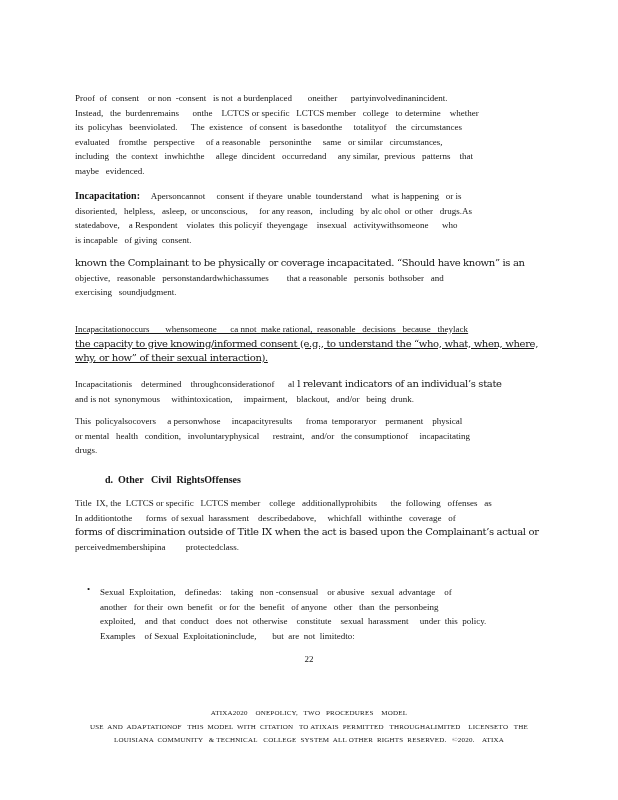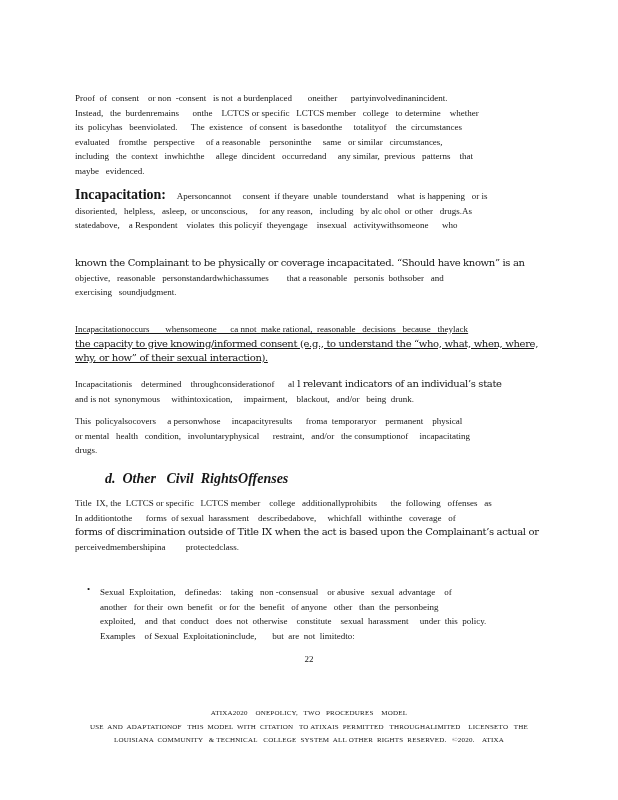--- a/index.html
+++ b/index.html
@@ -1,20 +1,20 @@
 <!DOCTYPE html>
 <html><head>
 <meta charset="utf-8">
 <style>
   html,body{margin:0;padding:0;background:#ffffff;}
   .page{position:relative;width:618px;height:800px;background:#ffffff;overflow:hidden;color:#161616;}
   .block{position:absolute;}
   .ln{line-height:12.5px;white-space:pre;}
   .fc{font-family:"Liberation Serif",serif;font-size:9px;}
-  .fcb{font-family:"Liberation Serif",serif;font-size:14px;font-weight:bold;}
+  .fcb{font-family:"Liberation Serif",serif;font-size:10px;font-weight:bold;}
   .fs{font-family:"DejaVu Serif",serif;font-size:10px;letter-spacing:-0.35px;}
   .ff{font-family:"Liberation Serif",serif;font-size:7px;letter-spacing:0.2px;margin-top:28px;}
   .center .ln{text-align:center;}
   .small .ln{line-height:10.6px;}
   .bullet{position:absolute;left:-13px;top:0;}
 </style>
 </head>
 <body>
 
 <div class="page">
@@ -24,41 +24,42 @@
         <div class="ln"><span class="fc">Instead,   the  burdenremains      onthe    LCTCS or specific   LCTCS member   college   to determine    whether</span></div>
         <div class="ln"><span class="fc">its  policyhas   beenviolated.      The  existence   of consent   is basedonthe     totalityof    the  circumstances</span></div>
         <div class="ln"><span class="fc">evaluated    fromthe   perspective     of a reasonable    personinthe     same   or similar   circumstances,</span></div>
         <div class="ln"><span class="fc">including   the  context   inwhichthe     allege  dincident   occurredand     any similar,  previous   patterns    that</span></div>
         <div class="ln"><span class="fc">maybe   evidenced.</span></div>
       </div>
       <div class="block" style="top: 188px; left: 75px; width: 468px;">
         <div class="ln"><span class="fcb">Incapacitation:</span><span class="fc">     Apersoncannot     consent  if theyare  unable  tounderstand    what  is happening   or is</span></div>
         <div class="ln"><span class="fc">disoriented,   helpless,   asleep,  or unconscious,     for any reason,   including   by alc ohol  or other   drugs.As</span></div>
         <div class="ln"><span class="fc">statedabove,    a Respondent    violates  this policyif  theyengage    insexual   activitywithsomeone      who</span></div>
+        <div class="ln"><span class="fc">is incapable   of giving  consent.</span></div>
       </div>
       <div class="block" style="top: 255px; left: 75px; width: 468px;">
         <div class="ln"><span class="fs">known the Complainant to be physically or coverage incapacitated. “Should have known” is an</span></div>
         <div class="ln"><span class="fc">objective,   reasonable   personstandardwhichassumes        that a reasonable   personis  bothsober   and</span></div>
         <div class="ln"><span class="fc">exercising   soundjudgment.</span></div>
       </div>
       <div class="block" style="top: 321px; left: 75px; width: 468px; text-decoration: underline;">
         <div class="ln"><span class="fc">Incapacitationoccurs       whensomeone      ca nnot  make rational,  reasonable   decisions   because   theylack</span></div>
         <div class="ln"><span class="fs">the capacity to give knowing/informed consent (e.g., to understand the “who, what, when, where,</span></div>
         <div class="ln"><span class="fs">why, or how” of their sexual interaction).</span></div>
       </div>
       <div class="block" style="top: 376px; left: 75px; width: 468px;">
         <div class="ln"><span class="fc">Incapacitationis    determined    throughconsiderationof      al</span><span class="fs"> l relevant indicators of an individual’s state</span></div>
         <div class="ln"><span class="fc">and is not  synonymous     withintoxication,     impairment,    blackout,   and/or   being  drunk.</span></div>
       </div>
       <div class="block" style="top: 413px; left: 75px; width: 468px;">
         <div class="ln"><span class="fc">This  policyalsocovers     a personwhose     incapacityresults      froma  temporaryor    permanent    physical</span></div>
         <div class="ln"><span class="fc">or mental   health   condition,   involuntaryphysical      restraint,   and/or   the consumptionof     incapacitating</span></div>
         <div class="ln"><span class="fc">drugs.</span></div>
       </div>
-      <div class="block" style="top: 472px; left: 105px; width: 438px; font-style: italic;">
+      <div class="block" style="top: 472px; left: 105px; width: 438px;">
         <div class="ln"><span class="fcb">d.  Other   Civil  RightsOffenses</span></div>
       </div>
       <div class="block" style="top: 495px; left: 75px; width: 468px;">
         <div class="ln"><span class="fc">Title  IX, the  LCTCS or specific   LCTCS member    college   additionallyprohibits      the  following   offenses   as</span></div>
         <div class="ln"><span class="fc">In additiontothe      forms  of sexual  harassment    describedabove,     whichfall   withinthe   coverage   of</span></div>
         <div class="ln"><span class="fs">forms of discrimination outside of Title IX when the act is based upon the Complainant’s actual or</span></div>
         <div class="ln"><span class="fc">perceivedmembershipina         protectedclass.</span></div>
       </div>
       <div class="block" style="top: 584px; left: 100px; width: 443px;">
         <span class="bullet fc">•</span>

